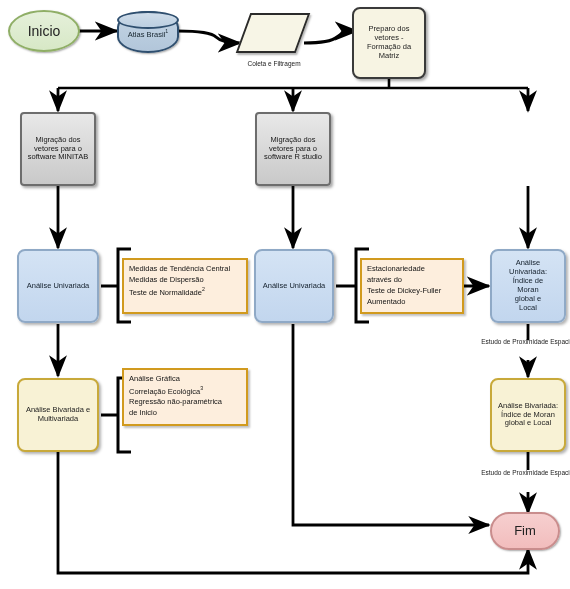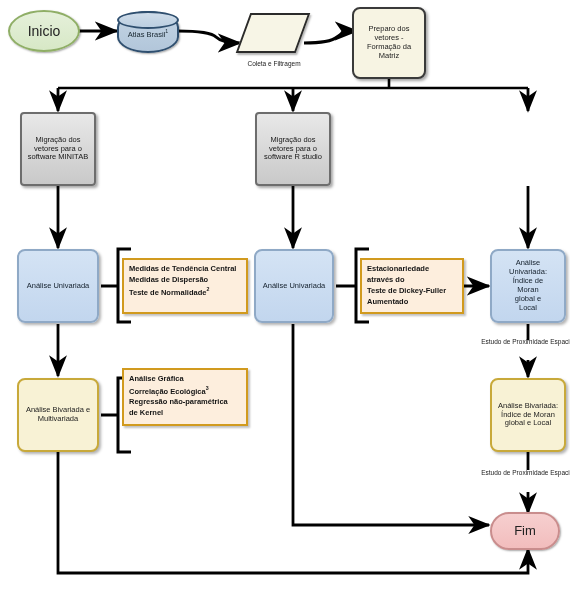--- a/index.html
+++ b/index.html
@@ -41,21 +41,21 @@
   .proc-blue{background:linear-gradient(180deg,#d4e3f4,#c2d6ee);
       border:2px solid #8fa9c6;border-radius:8px;
       box-shadow:2px 2px 3px rgba(0,0,0,.3);font-size:7.5px;color:#14202c;}
   .proc-yellow{background:#f8f2d5;border:2px solid #c8a93a;border-radius:8px;
       box-shadow:2px 2px 3px rgba(0,0,0,.3);font-size:7.5px;color:#1c1c1c;}
 
   
   .note{background:#fdeedd;border:2px solid #d19a1e;
       box-shadow:2px 2px 2px rgba(0,0,0,.25);font-size:7.5px;color:#141414;
       text-align:left;padding:4px 5px;display:block;}
-  .note .lbl{text-align:left;line-height:1.45;font-weight:bold;}
+  .note .lbl{text-align:left;line-height:1.45;}
 
   
   .cap-text{position:absolute;z-index:6;font-size:6.5px;color:#1a1a1a;
       text-align:center;line-height:1.25;}
   sup{font-size:70%;vertical-align:super;}
 </style>
 </head>
 <body>
 
 <div id="canvas">
@@ -198,20 +198,20 @@
       <span>Teste de Dickey-Fuller</span><br>
       <span>Aumentado</span>
     </span>
   </div>
 
   <div class="node note" style="left:122px;top:368px;width:126px;height:58px;">
     <span class="lbl">
       <span>Análise Gráfica</span><br>
       <span>Correlação Ecológica</span><sup>3</sup><br>
       <span>Regressão não-paramétrica</span><br>
-      <span> de Kernel</span>
+      <span> de Inicio</span>
     </span>
   </div>
 
   <div class="cap-text" style="left:480px;top:338px;width:96px;">Estudo de Proximidade Espacial</div>
   <div class="cap-text" style="left:480px;top:469px;width:96px;">Estudo de Proximidade Espacial</div>
 
 </div>
 
 </body></html>

